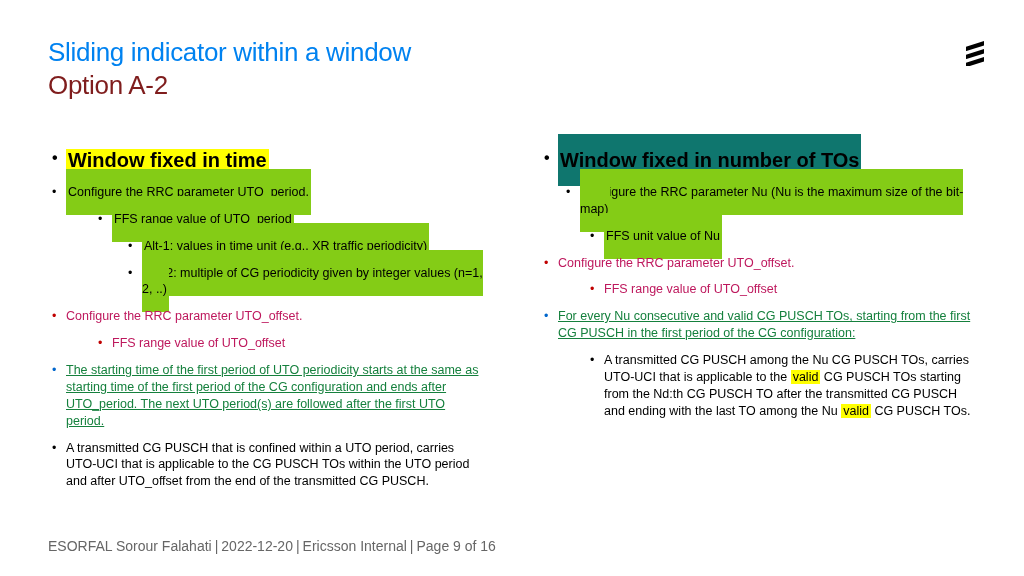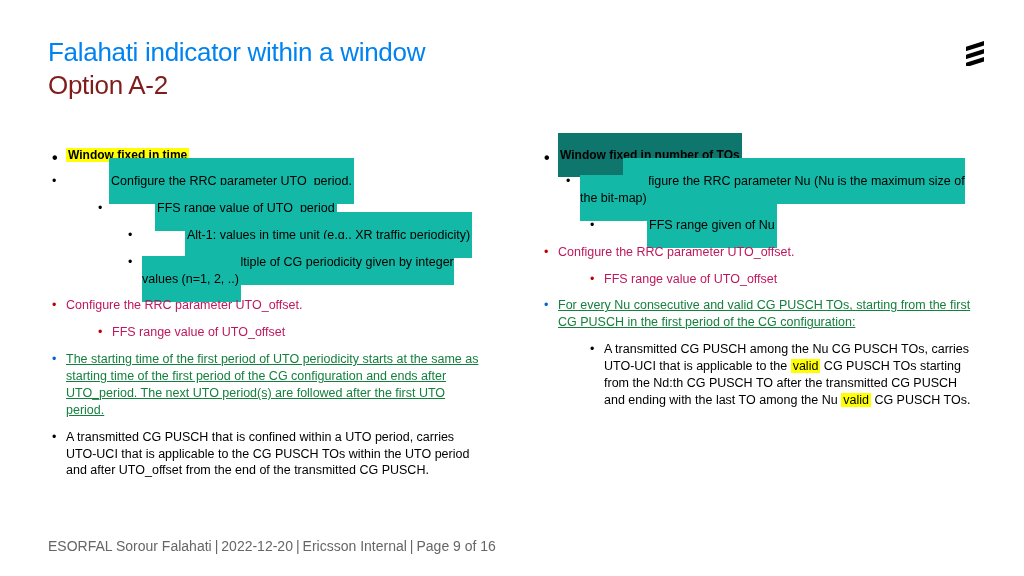--- a/index.html
+++ b/index.html
@@ -13,25 +13,25 @@
   .col { flex: 1 1 0; font-size: 12.5px; line-height: 1.35; }
   ul { list-style: none; }
   li.b0 { position: relative; padding-left: 18px; margin-bottom: 10px; }
   li.b0::before { content: "•"; position: absolute; left: 4px; top: 0; }
   li.b1 { position: relative; padding-left: 40px; margin-bottom: 10px; }
   li.b1::before { content: "•"; position: absolute; left: 26px; top: 0; }
   li.b2 { position: relative; padding-left: 64px; margin-bottom: 10px; }
   li.b2::before { content: "•"; position: absolute; left: 50px; top: 0; }
   li.b3 { position: relative; padding-left: 94px; margin-bottom: 10px; }
   li.b3::before { content: "•"; position: absolute; left: 80px; top: 0; }
-  .big { font-size: 12px; font-weight: 700; }
+  .big { font-size: 20px; font-weight: 700; }
   .mid { font-size: 15px; font-weight: 700; }
   .hl-y  { background: #ffff00; padding: 0 2px; }
   .hl-g  { background: #0f766e; padding: 15px 2px; }
-  .hl-c  { background: #14b8a6; padding: 16px 2px; margin-left: 43px; }
+  .hl-c  { background: #84cc16; padding: 16px 2px; }
   .blue  { color: #15803d; text-decoration: underline; }
   .red   { color: #be185d; }
   .red::before { color: #c00000; }
   .blue-dot::before { color: #0066cc; }
   li.b0.big::before { font-size: 16px; }
   li.b0.mid::before { font-size: 15px; }
   .footer { position: absolute; left: 48px; bottom: 22px; font-size: 14px; color: #666; }
   .footer .sep { margin: 0 3px; }
 </style>
 </head>
@@ -42,41 +42,41 @@
   <div class="logo">
     <svg viewBox="0 0 18 28">
         <g fill="#000">
           <rect x="-2" y="6" width="24" height="4.2" rx="2.1" transform="rotate(-18 9 8)"></rect>
           <rect x="-2" y="14" width="24" height="4.2" rx="2.1" transform="rotate(-18 9 16)"></rect>
           <rect x="-2" y="22" width="24" height="4.2" rx="2.1" transform="rotate(-18 9 24)"></rect>
         </g>
       </svg>
   </div>
 
-  <h1 class="title">Falahati indicator within a window</h1>
+  <h1 class="title">Sliding indicator within a window</h1>
   <h2 class="subtitle">Option A-2</h2>
 
   <div class="cols">
 
     <ul class="col">
       <li class="b0 big"><span class="hl-y">Window fixed in time</span></li>
       <li class="b0"><span class="hl-c">Configure the RRC parameter UTO_period.</span></li>
       <li class="b2"><span class="hl-c">FFS range value of UTO_period</span></li>
       <li class="b3"><span class="hl-c">Alt-1: values in time unit (e.g., XR traffic periodicity)</span></li>
       <li class="b3"><span class="hl-c">Alt -2: multiple of CG periodicity given by integer values (n=1, 2, ..)</span></li>
       <li class="b0 red">Configure the RRC parameter UTO_offset.</li>
       <li class="b2 red">FFS range value of UTO_offset</li>
       <li class="b0 blue blue-dot">The starting time of the first period of UTO periodicity starts at the same as starting time of the first period of the CG configuration and ends after UTO_period. The next UTO period(s) are followed after the first UTO period.</li>
       <li class="b0">A transmitted CG PUSCH that is confined within a UTO period, carries UTO-UCI that is applicable to the CG PUSCH TOs within the UTO period and after UTO_offset from the end of the transmitted CG PUSCH.</li>
     </ul>
 
     <ul class="col">
       <li class="b0 big"><span class="hl-g">Window fixed in number of TOs</span></li>
       <li class="b1"><span class="hl-c">Configure the RRC parameter Nu (Nu is the maximum size of the bit-map)</span></li>
-      <li class="b2"><span class="hl-c">FFS range given of Nu</span></li>
+      <li class="b2"><span class="hl-c">FFS unit value of Nu</span></li>
       <li class="b0 red">Configure the RRC parameter UTO_offset.</li>
       <li class="b2 red">FFS range value of UTO_offset</li>
       <li class="b0 blue blue-dot">For every Nu consecutive and valid CG PUSCH TOs, starting from the first CG PUSCH in the first period of the CG configuration:</li>
       <li class="b2"><span>A transmitted CG PUSCH among the Nu CG PUSCH TOs, carries UTO-UCI that is applicable to the </span><span class="hl-y">valid</span><span> CG PUSCH TOs starting from the Nd:th CG PUSCH TO after the transmitted CG PUSCH and ending with the last TO among the Nu </span><span class="hl-y">valid</span><span> CG PUSCH TOs.</span></li>
     </ul>
 
   </div>
 
   <div class="footer">
     <span>ESORFAL Sorour Falahati</span><span class="sep">|</span><span>2022-12-20</span><span class="sep">|</span><span>Ericsson Internal</span><span class="sep">|</span><span>Page 9 of 16</span>

